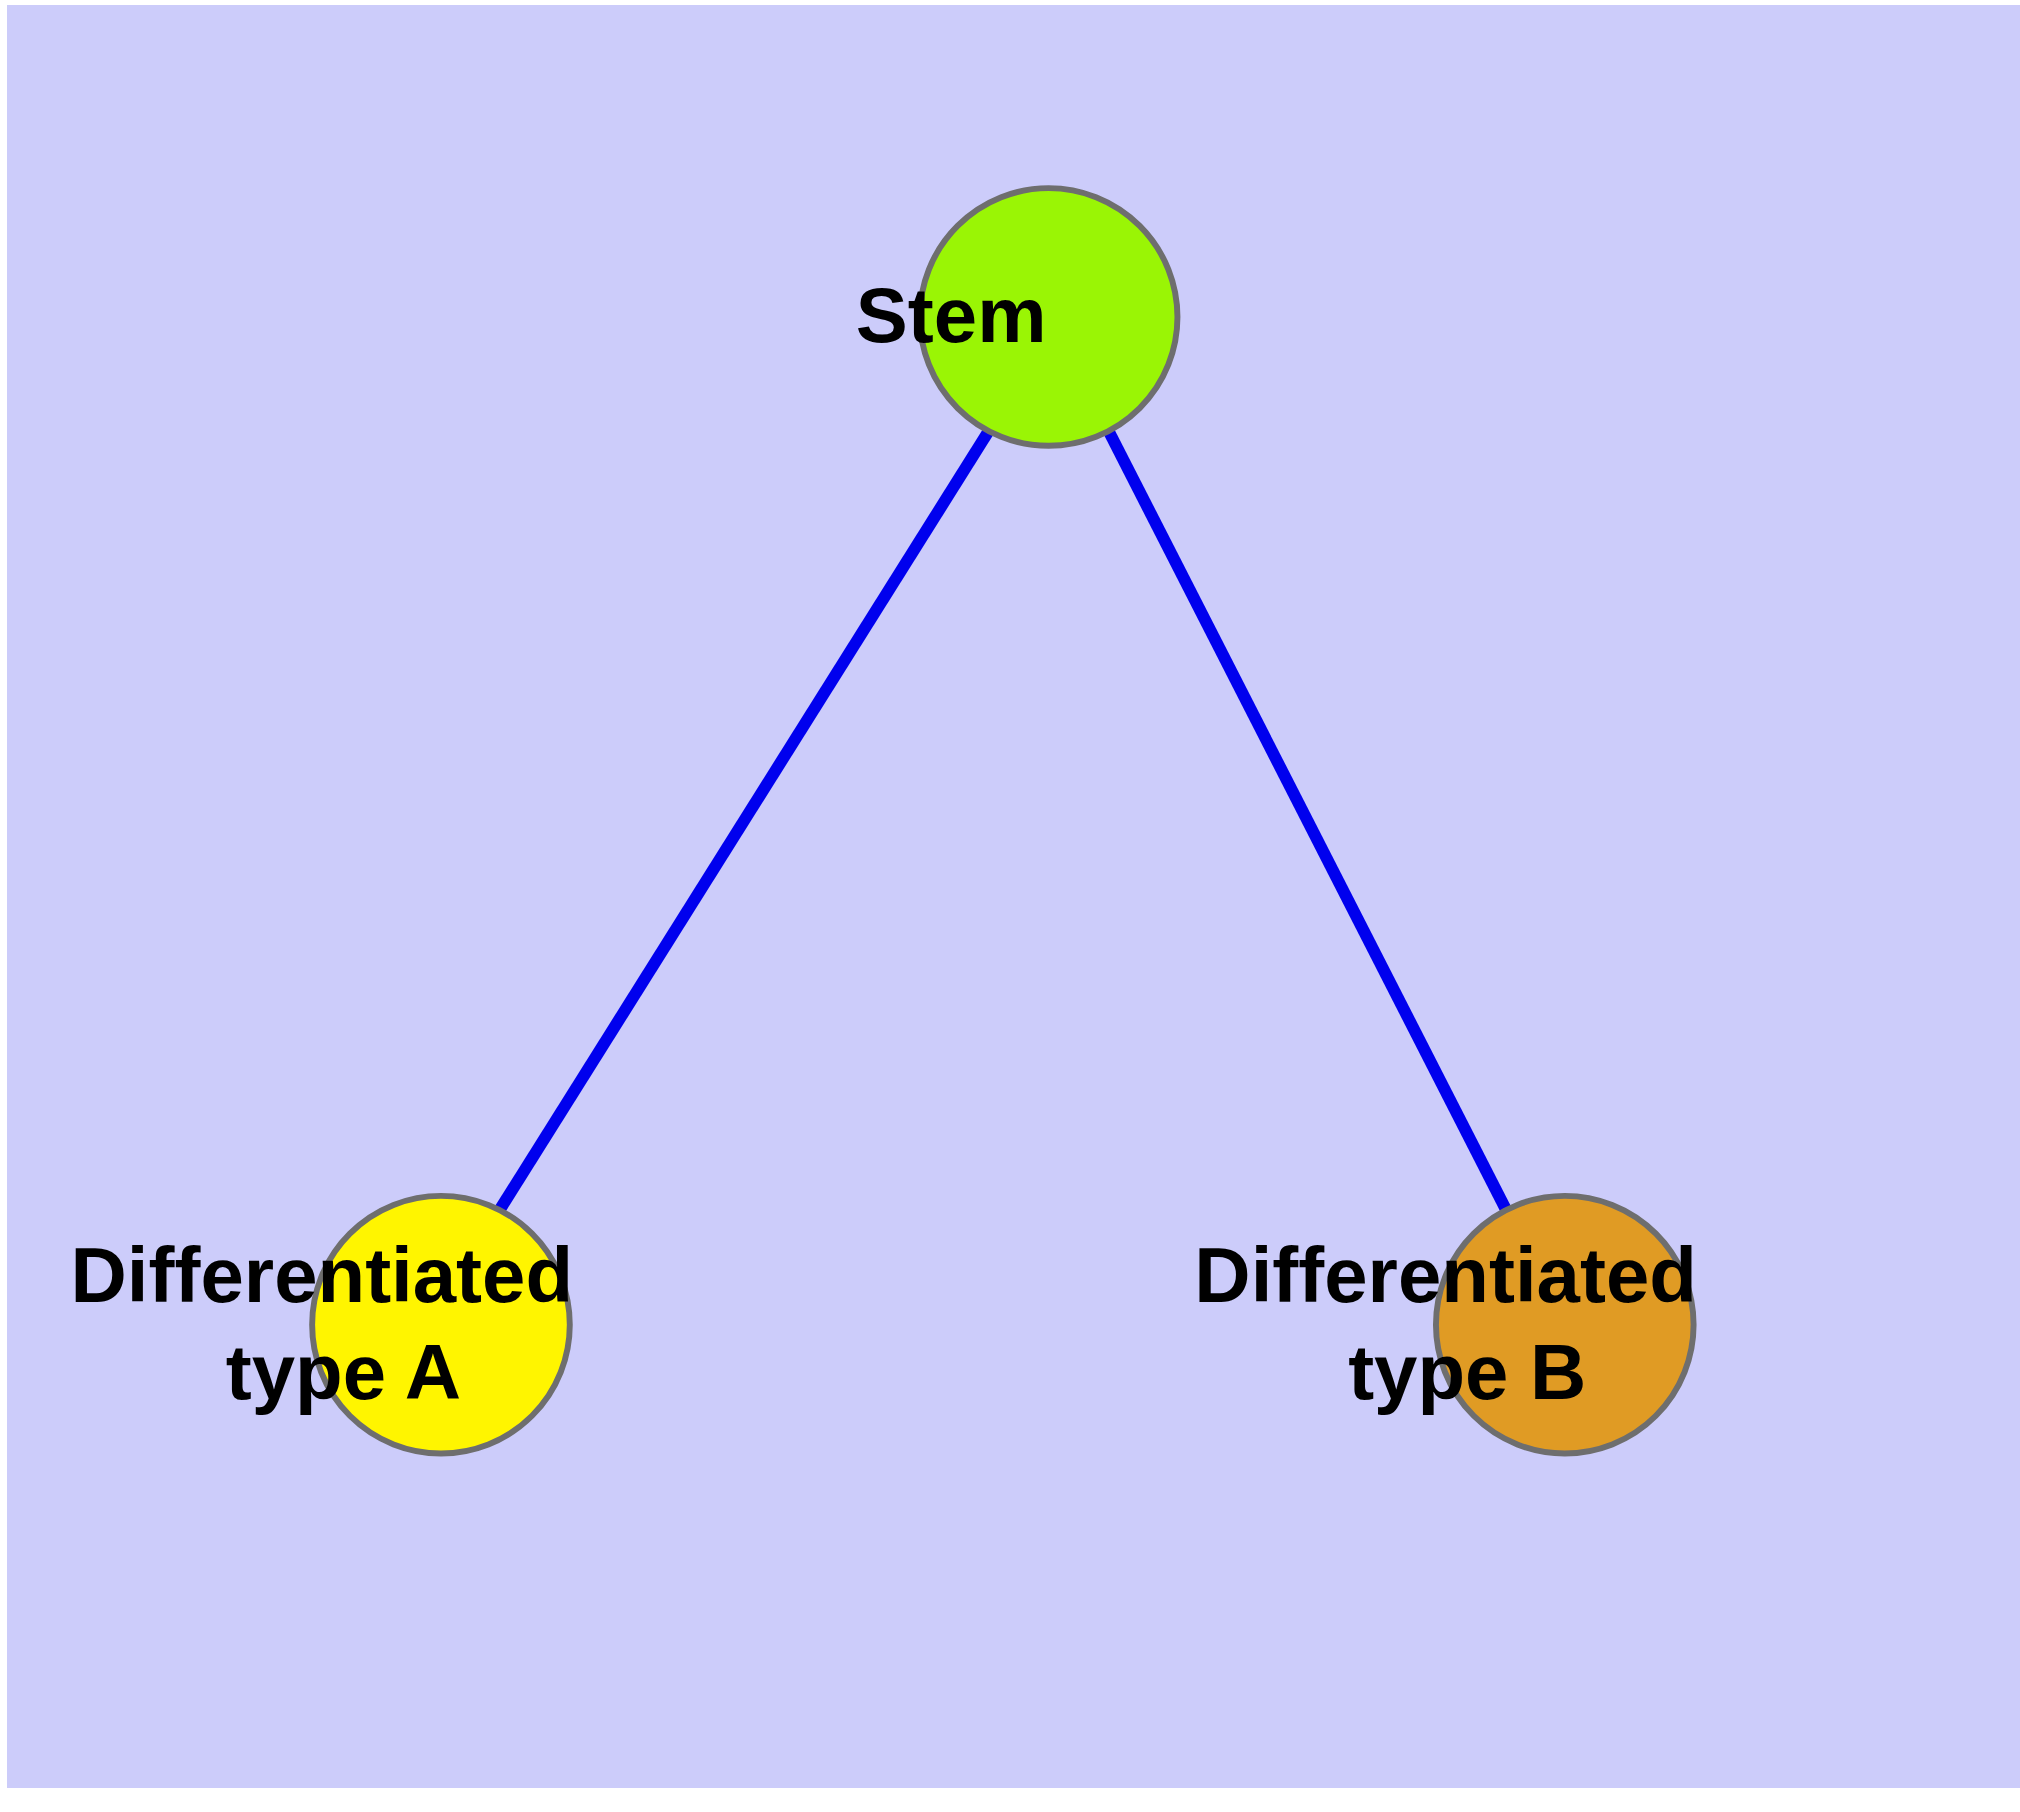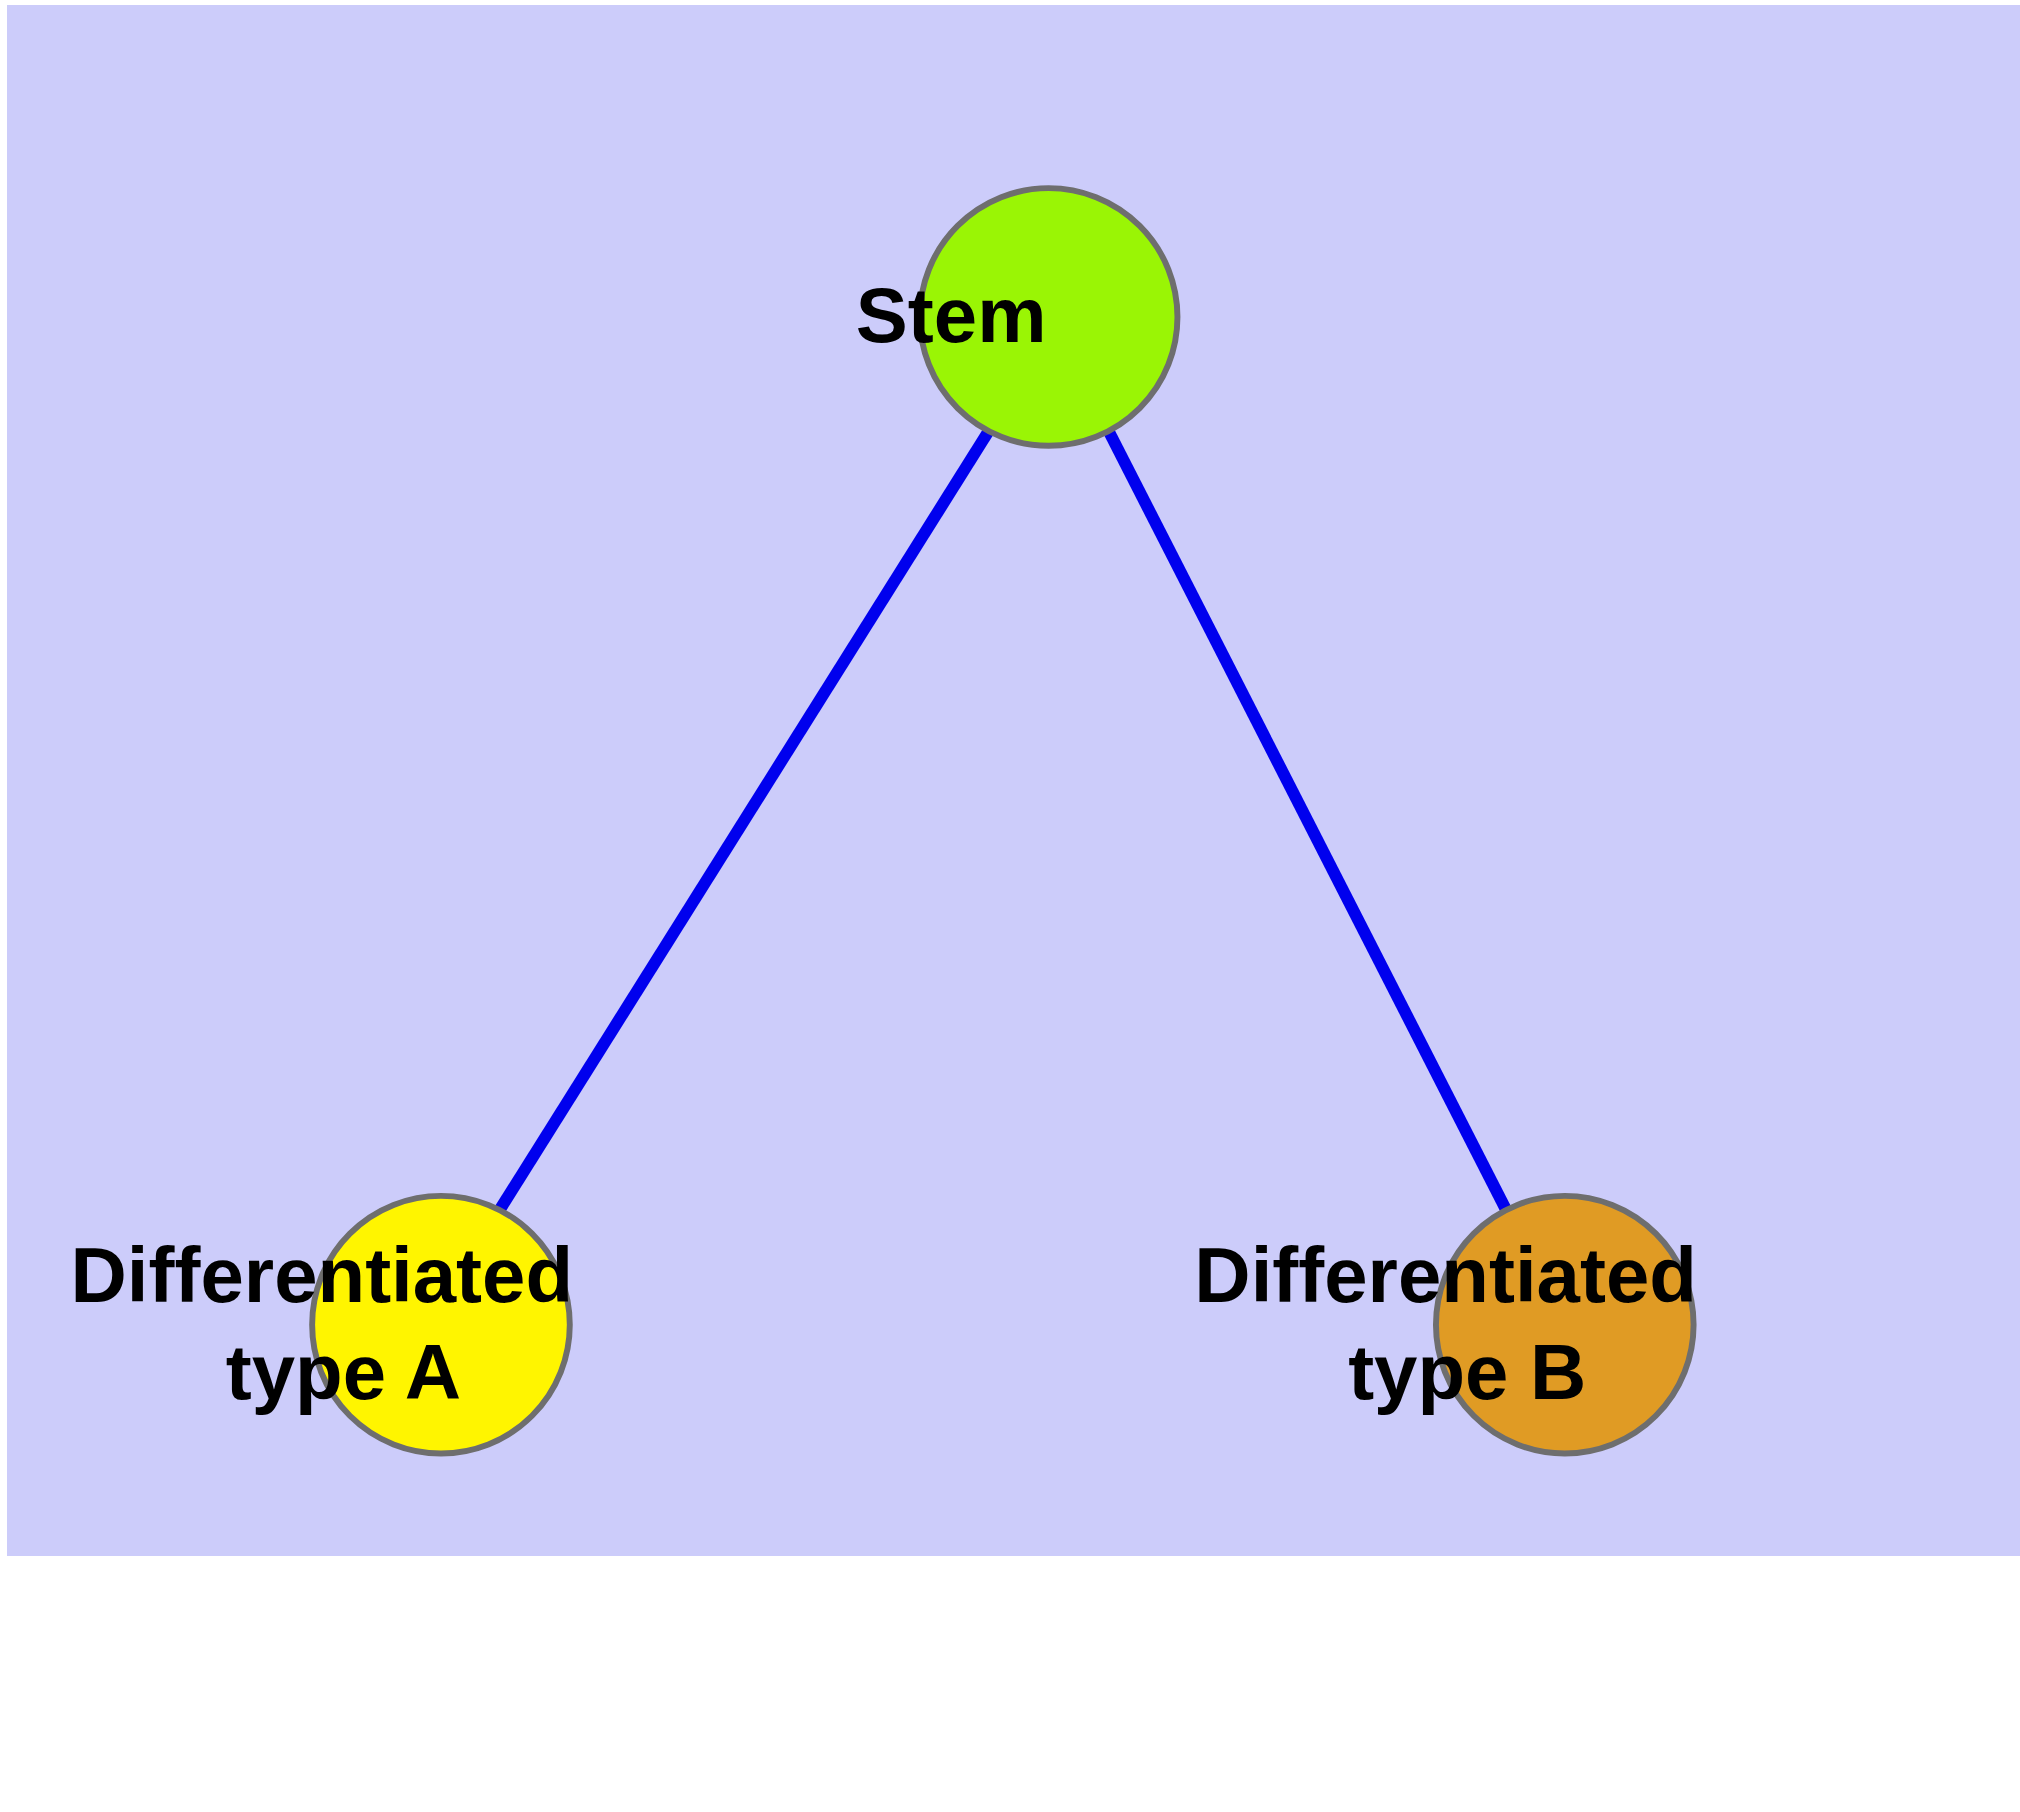--- a/index.html
+++ b/index.html
@@ -4,21 +4,21 @@
 <title>Cell Differentiation Graph</title>
 <style>
   html, body {
     margin: 0;
     padding: 0;
     background: #ffffff;
   }
   #canvas {
     position: relative;
     width: 2021px;
-    height: 1556px;
+    height: 1788px;
     background: #ffffff;
     overflow: hidden;
     font-family: "Liberation Sans", "DejaVu Sans", sans-serif;
   }
   #plot-area {
     position: absolute;
     left: 6.8px;
     top: 5.1px;
     width: 2014px;
     height: 1807px;

